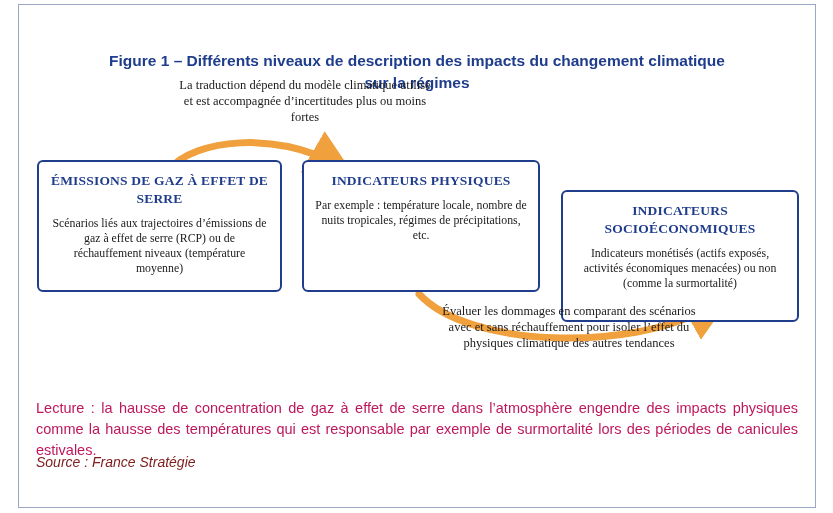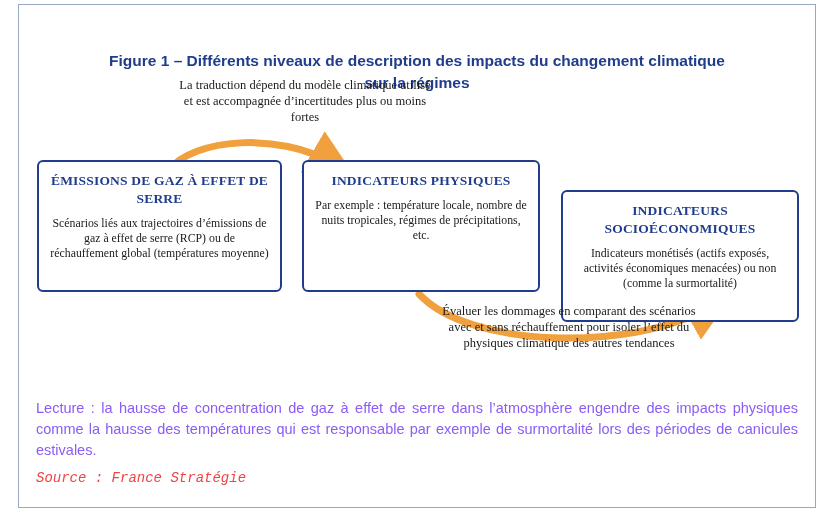--- a/index.html
+++ b/index.html
@@ -128,33 +128,32 @@
   }
 
   
   .caption {
     position: absolute;
     left: 36px;
     top: 398px;
     width: 762px;
     font-size: 14.5px;
     line-height: 21px;
-    color: #8b5cf6;
+    color: #be185d;
     text-align: justify;
   }
 
   .source {
     position: absolute;
     left: 36px;
-    top: 470px;
+    top: 454px;
     width: 762px;
     font-size: 14px;
     font-style: italic;
-    color: #ef4444;
-    font-family: Liberation Mono, monospace;
+    color: #7f1d1d;
   }
 </style>
 </head>
 <body>
 
 <div class="page-frame"></div>
 
 <div class="figure-title">
   <div>Figure 1 – Différents niveaux de description des impacts du changement climatique</div>
   <div>sur la régimes</div>
@@ -169,21 +168,21 @@
       </marker>
     </defs>
     <path d="M150,110 C175,78 260,72 313,103" fill="none" stroke="#f0a03c" stroke-width="7" stroke-linecap="round" marker-end="url(#arrowhead-orange)"></path>
     <path d="M400,234 C450,288 610,292 690,248" fill="none" stroke="#f0a03c" stroke-width="7" stroke-linecap="round" marker-end="url(#arrowhead-orange)"></path>
   </svg>
 
   <div class="note note-top">La traduction dépend du modèle climatique utilisé et est accompagnée d’incertitudes plus ou moins fortes</div>
 
   <div class="box" id="box-emissions">
     <div class="box-title">Émissions de gaz à effet de serre</div>
-    <div class="box-body">Scénarios liés aux trajectoires d’émissions de gaz à effet de serre (RCP) ou de réchauffement global (températures moyenne)</div>
+    <div class="box-body">Scénarios liés aux trajectoires d’émissions de gaz à effet de serre (RCP) ou de réchauffement niveaux (température moyenne)</div>
   </div>
 
   <div class="box" id="box-physical">
     <div class="box-title">Indicateurs physiques</div>
     <div class="box-body">Par exemple : température locale, nombre de nuits tropicales, régimes de précipitations, etc.</div>
   </div>
 
   <div class="box" id="box-socio">
     <div class="box-title">Indicateurs socioéconomiques</div>
     <div class="box-body">Indicateurs monétisés (actifs exposés, activités économiques menacées) ou non (comme la surmortalité)</div>

